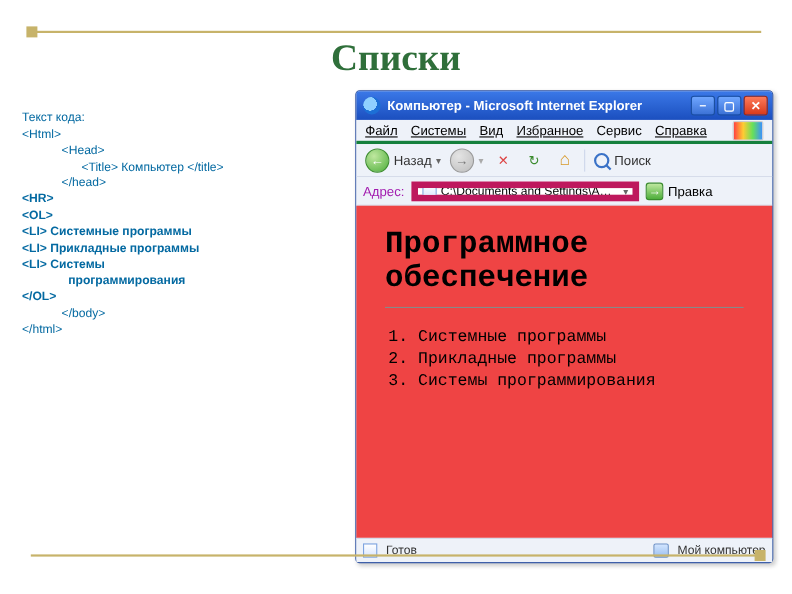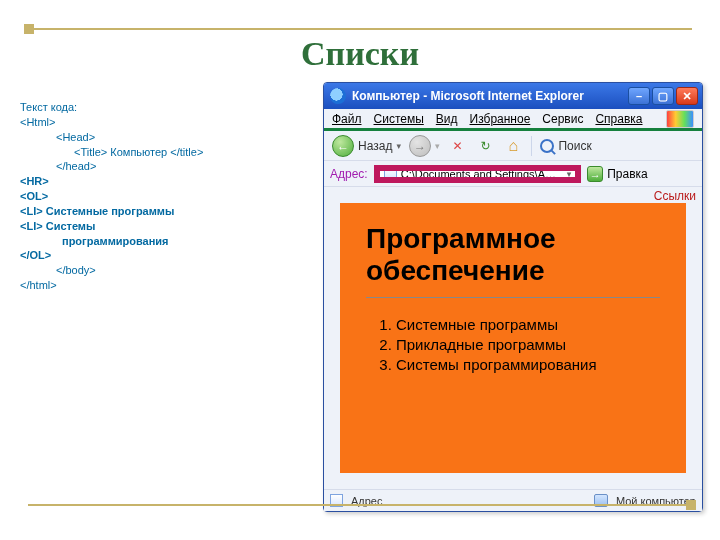--- a/index.html
+++ b/index.html
@@ -151,24 +151,24 @@
     color:#000;
   }
   .go-btn .arrow {
     width:16px; height:16px; border-radius:3px;
     background: linear-gradient(#bfe89f,#4eae3b);
     border:1px solid #3a8b2d; color:#fff;
     display:flex; align-items:center; justify-content:center; font-size:11px;
   }
   .links { color:#b91c1c;margin-top:44px; }
   .ie-content {
-    flex:1; background:#f97316; margin:16px;
+    flex:1; background:#ef4444; margin:0;
     padding: 14px 26px 10px 26px;
     overflow:hidden;
-    font-family: Liberation Sans, sans-serif;
+    font-family: Liberation Mono, monospace;
     color:#000;
   }
   .ie-content h1 {
     margin: 6px 0 10px 0;
     font-size: 28px; font-weight:700;
   }
   .ie-content hr { border:none; border-top:1px solid #888; margin: 6px 0 18px 0; }
   .ie-content ol { margin: 0 0 0 30px; padding:0; font-size:15px; }
   .ie-content li { margin: 3px 0; }
   .ie-status {
@@ -199,20 +199,23 @@
     <span class="r">&lt;Html&gt;</span>
     <span class="r ind2">&lt;Head&gt;</span>
     <span class="r ind3">
       <span>&lt;Title&gt;</span><span> Компьютер </span><span>&lt;/title&gt;</span>
     </span>
     <span class="r ind2">&lt;/head&gt;</span>
     <span class="r bold">&lt;HR&gt;</span>
     <span class="r bold">&lt;OL&gt;</span>
     <span class="r bold">
       <span>&lt;LI&gt;</span><span> Системные программы</span>
+    </span>
+    <span class="r bold">
+      <span>&lt;LI&gt;</span><span> Прикладные программы</span>
     </span>
     <span class="r bold">
       <span>&lt;LI&gt;</span><span> Системы</span>
     </span>
     <span class="r bold contd">программирования</span>
     <span class="r bold">&lt;/OL&gt;</span>
     <span class="r ind2">&lt;/body&gt;</span>
     <span class="r">&lt;/html&gt;</span>
   </div>
 
@@ -288,21 +291,21 @@
       <hr>
       <ol>
         <li>Системные программы</li>
         <li>Прикладные программы</li>
         <li>Системы программирования</li>
       </ol>
     </div>
 
     <div class="ie-status">
       <div class="doc-icon"></div>
-      <span>Адрес</span>
+      <span>Готов</span>
       <div class="sep"></div>
       <div class="mc"></div>
       <span>Мой компьютер</span>
     </div>
   </div>
 
   <div class="bottom-rule"></div>
   <div class="square-bullet-bottom"></div>
 </div>
 

